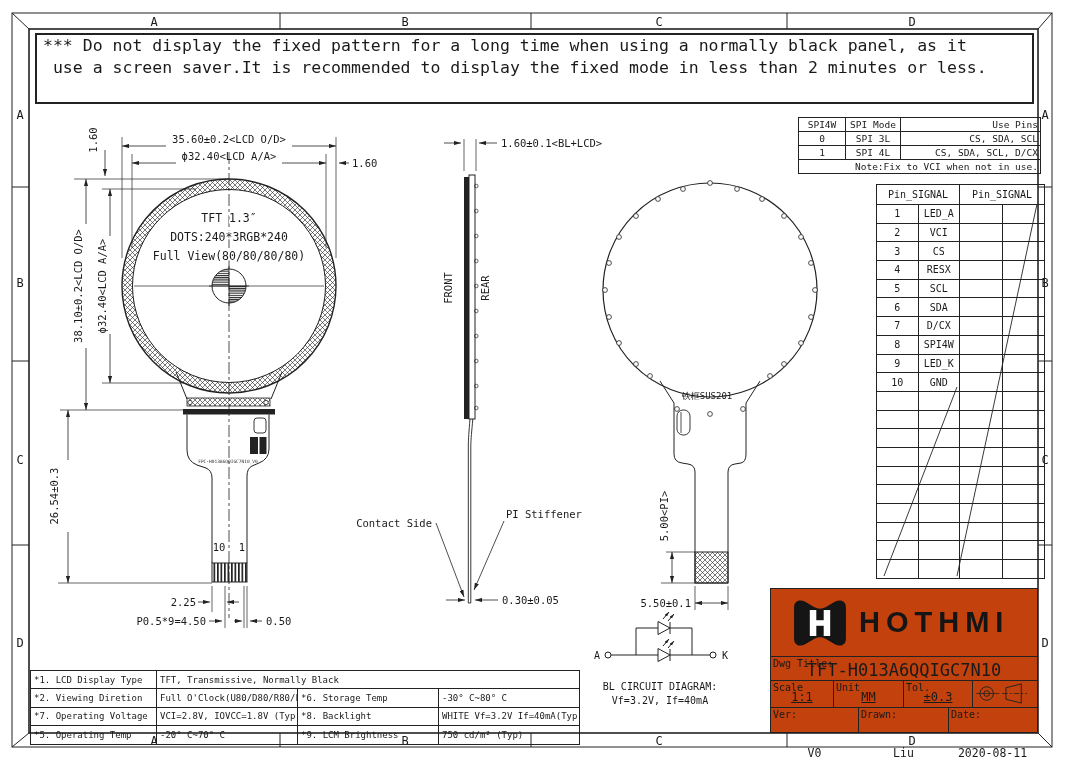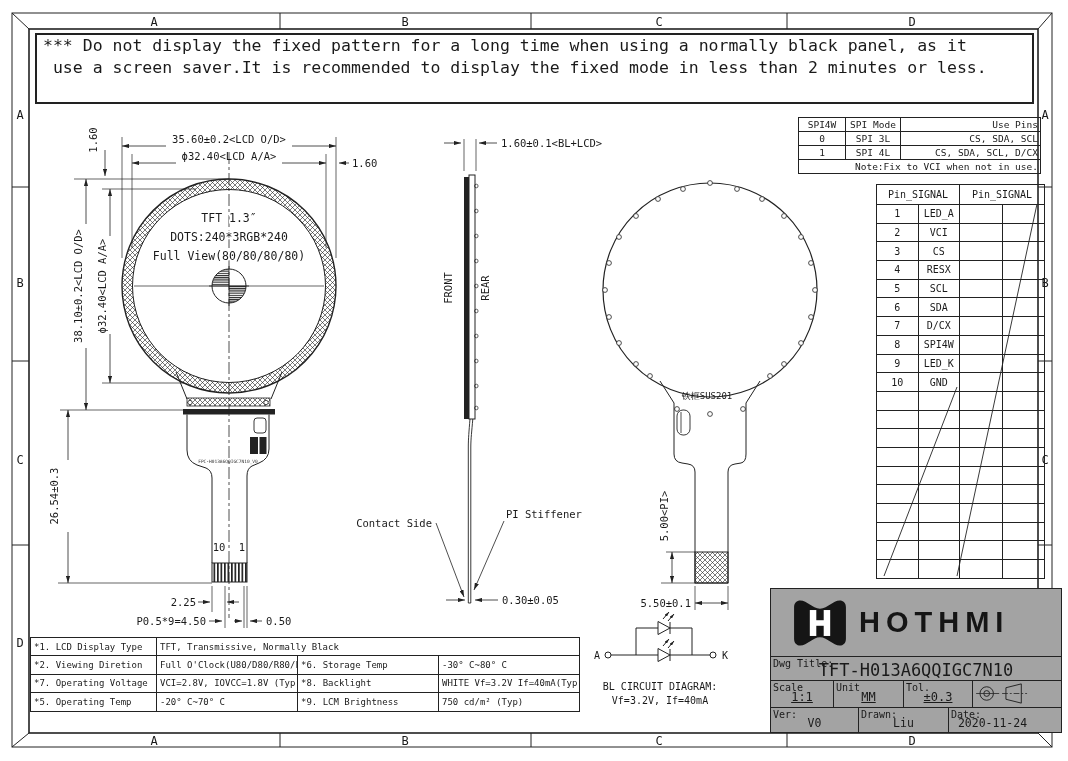--- a/index.html
+++ b/index.html
@@ -17,38 +17,38 @@
   td,th{border:1px solid #222;font-weight:normal;overflow:hidden;white-space:nowrap;}
   .spi{position:absolute;left:798px;top:117px;}
   .spi table{width:227px;font-size:9.5px;}
   .spi td,.spi th{height:13px;padding:0 2px;text-align:center;}
   .spi .l{text-align:right;}
   .pin-tbl{position:absolute;left:876px;top:184px;width:162px;height:393px;}
   .pin-tbl table{width:162px;font-size:10px;}
   .pin-tbl th{height:17px;text-align:center;}
   .pin-tbl td{height:17.7px;text-align:center;padding:0;}
   .pin-tbl svg{position:absolute;left:0;top:0;pointer-events:none;}
-  .spec{position:absolute;left:30px;top:637px;}
+  .spec{position:absolute;left:30px;top:670px;}
   .spec table{width:550px;font-size:9px;}
   .spec td{height:17.4px;padding:0 3px;text-align:left;}
-  .tb{position:absolute;left:770px;top:588px;width:292px;height:145px;border:1.5px solid #222;
-      box-sizing:border-box;background:#a3a3a3;}
+  .tb{position:absolute;left:770px;top:588px;width:268px;height:145px;border:1.5px solid #222;
+      box-sizing:border-box;background:#c2410c;}
   .tb-logo{height:67px;border-bottom:1px solid #222;display:flex;align-items:center;}
   .logo-text{font-family:"Liberation Sans",sans-serif;font-weight:bold;font-size:29px;
              letter-spacing:6px;margin-left:10px;color:#151515;}
   .tb-dwg{height:23px;border-bottom:1px solid #222;position:relative;}
   .lab{position:absolute;left:2px;top:1px;font-size:10px;}
   .tb-title{text-align:center;font-size:17px;line-height:22px;padding-top:2px;}
   .tb-row{display:flex;border-bottom:1px solid #222;}
   .tb-row:last-child{border-bottom:none;}
   .cell{position:relative;border-right:1px solid #222;box-sizing:border-box;height:100%;}
   .cell.last{border-right:none;}
   .r1{height:26px;text-decoration:underline;} .r2{height:25px;}
   .val{text-align:center;font-size:12px;padding-top:10px;line-height:1;}
-  .val2{text-align:center;font-size:11.5px;padding-top:10px;line-height:1;}
+  .val2{text-align:center;font-size:11.5px;padding-top:10px;line-height:1;margin-top:30px;}
 </style>
 </head>
 <body>
 
 <div class="page">
 
 <svg class="base" width="1068" height="761" viewBox="0 0 1068 761">
   <defs>
     <marker id="arr" viewBox="0 0 10 6" refX="10" refY="3" markerWidth="9" markerHeight="5.4" orient="auto-start-reverse">
       <path d="M0,0 L10,3 L0,6 Z" fill="#222"></path>
@@ -496,18 +496,18 @@
     <div class="cell" style="width:88px">
       <span class="lab">Ver:</span>
       <div class="val2">V0</div>
     </div>
     <div class="cell" style="width:90px">
       <span class="lab">Drawn:</span>
       <div class="val2">Liu</div>
     </div>
     <div class="cell last" style="width:87px">
       <span class="lab">Date:</span>
-      <div class="val2">2020-11-24</div>
+      <div class="val2">2020-08-11</div>
     </div>
   </div>
 </div>
 
 </div>
 
 </body></html>

